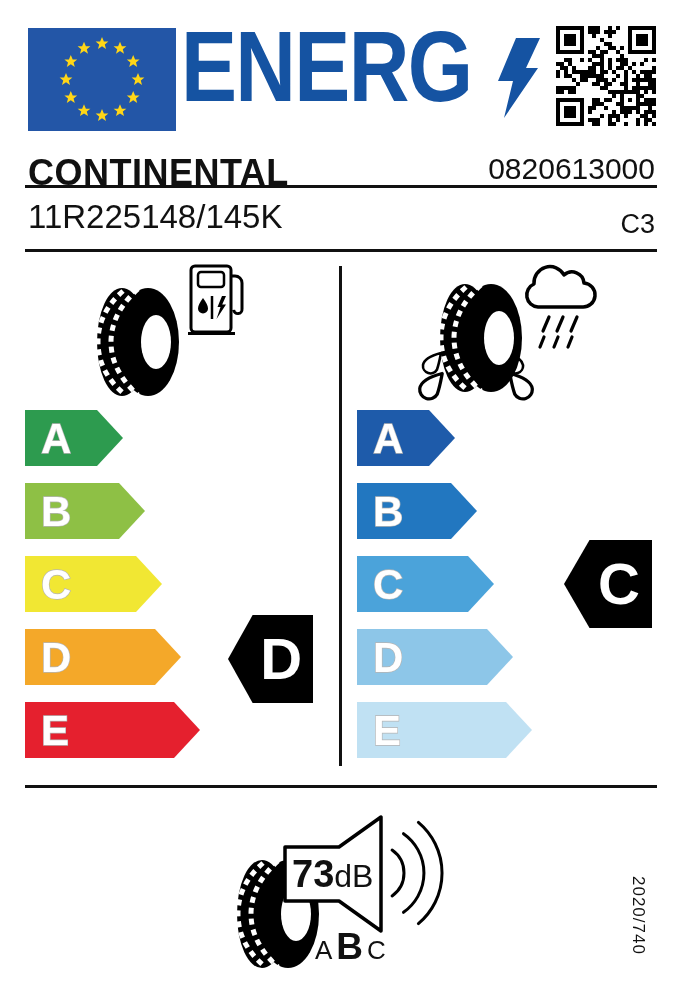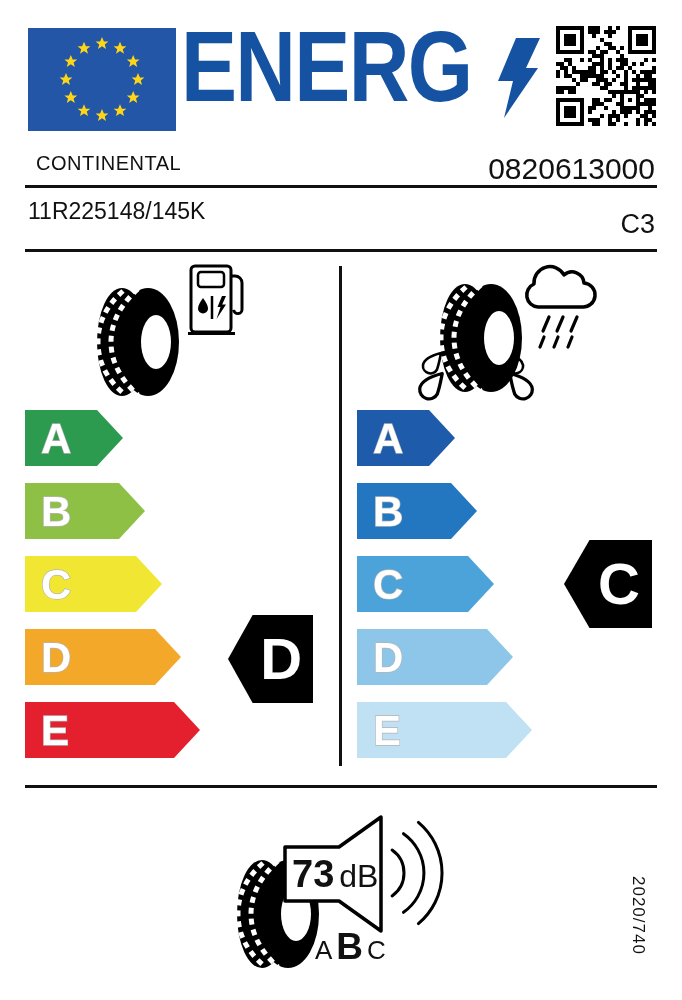--- a/index.html
+++ b/index.html
@@ -9,23 +9,23 @@
   }
   
   .flag{position:absolute;left:28px;top:28px;width:148px;height:103px;background:#2356a7;}
   .energ{
     position:absolute;left:181px;top:16px;font-size:100px;line-height:1;font-weight:700;
     color:#1553a2;letter-spacing:-2px;transform:scaleX(.84);transform-origin:left top;white-space:nowrap;
   }
   .bolt{position:absolute;left:498px;top:38px;}
   .qr{position:absolute;left:556px;top:26px;width:100px;height:100px;}
   
-  .brand{position:absolute;left:36px;top:152px;font-size:20px;font-weight:400;letter-spacing:.5px;}
+  .brand{position:absolute;left:28px;top:152px;font-size:36px;font-weight:700;letter-spacing:.5px;}
   .artno{position:absolute;right:27px;top:152px;font-size:30px;}
-  .size{position:absolute;left:28px;top:198px;font-size:23px;}
+  .size{position:absolute;left:28px;top:198px;font-size:33px;}
   .tclass{position:absolute;right:27px;top:209px;font-size:27px;}
   .hr{position:absolute;left:25px;width:632px;height:3px;background:#111;}
   .hr1{top:185px;} .hr2{top:249px;} .hr3{top:785px;}
   .vdivider{position:absolute;left:339px;top:266px;width:3px;height:500px;background:#111;}
   
   .icon{position:absolute;}
   .tire-left{left:95px;top:286px;}
   .pump{left:188px;top:263px;}
   .wet-tire{left:414px;top:280px;}
   .cloud{left:518px;top:262px;}
@@ -48,21 +48,21 @@
   
   .badge{
     position:absolute;background:#000;
     clip-path:polygon(29% 0,100% 0,100% 100%,29% 100%,0 50%);
     text-align:center;
   }
   .badge span{display:block;padding-left:25%;line-height:88px;font-size:58px;font-weight:700;color:#fff;}
   .badge-left{left:228px;top:615px;width:85px;height:88px;}
   .badge-right{left:564px;top:540px;width:88px;height:88px;}
   
-  .db{position:absolute;left:292px;top:853px;white-space:nowrap;display:flex;align-items:baseline;gap:5px;}
+  .db{position:absolute;left:292px;top:853px;white-space:nowrap;display:flex;align-items:baseline;}
   .db-val{font-size:38px;font-weight:700;}
   .db-unit{font-size:32px;}
   .abc{position:absolute;left:315px;top:926px;display:flex;align-items:baseline;gap:4px;}
   .abc .sm{font-size:26px;}
   .abc .bg{font-size:37px;font-weight:700;}
   .reg{
     position:absolute;left:628px;top:876px;writing-mode:vertical-rl;
     font-size:17px;letter-spacing:1px;
   }
   .defs{position:absolute;width:0;height:0;}

